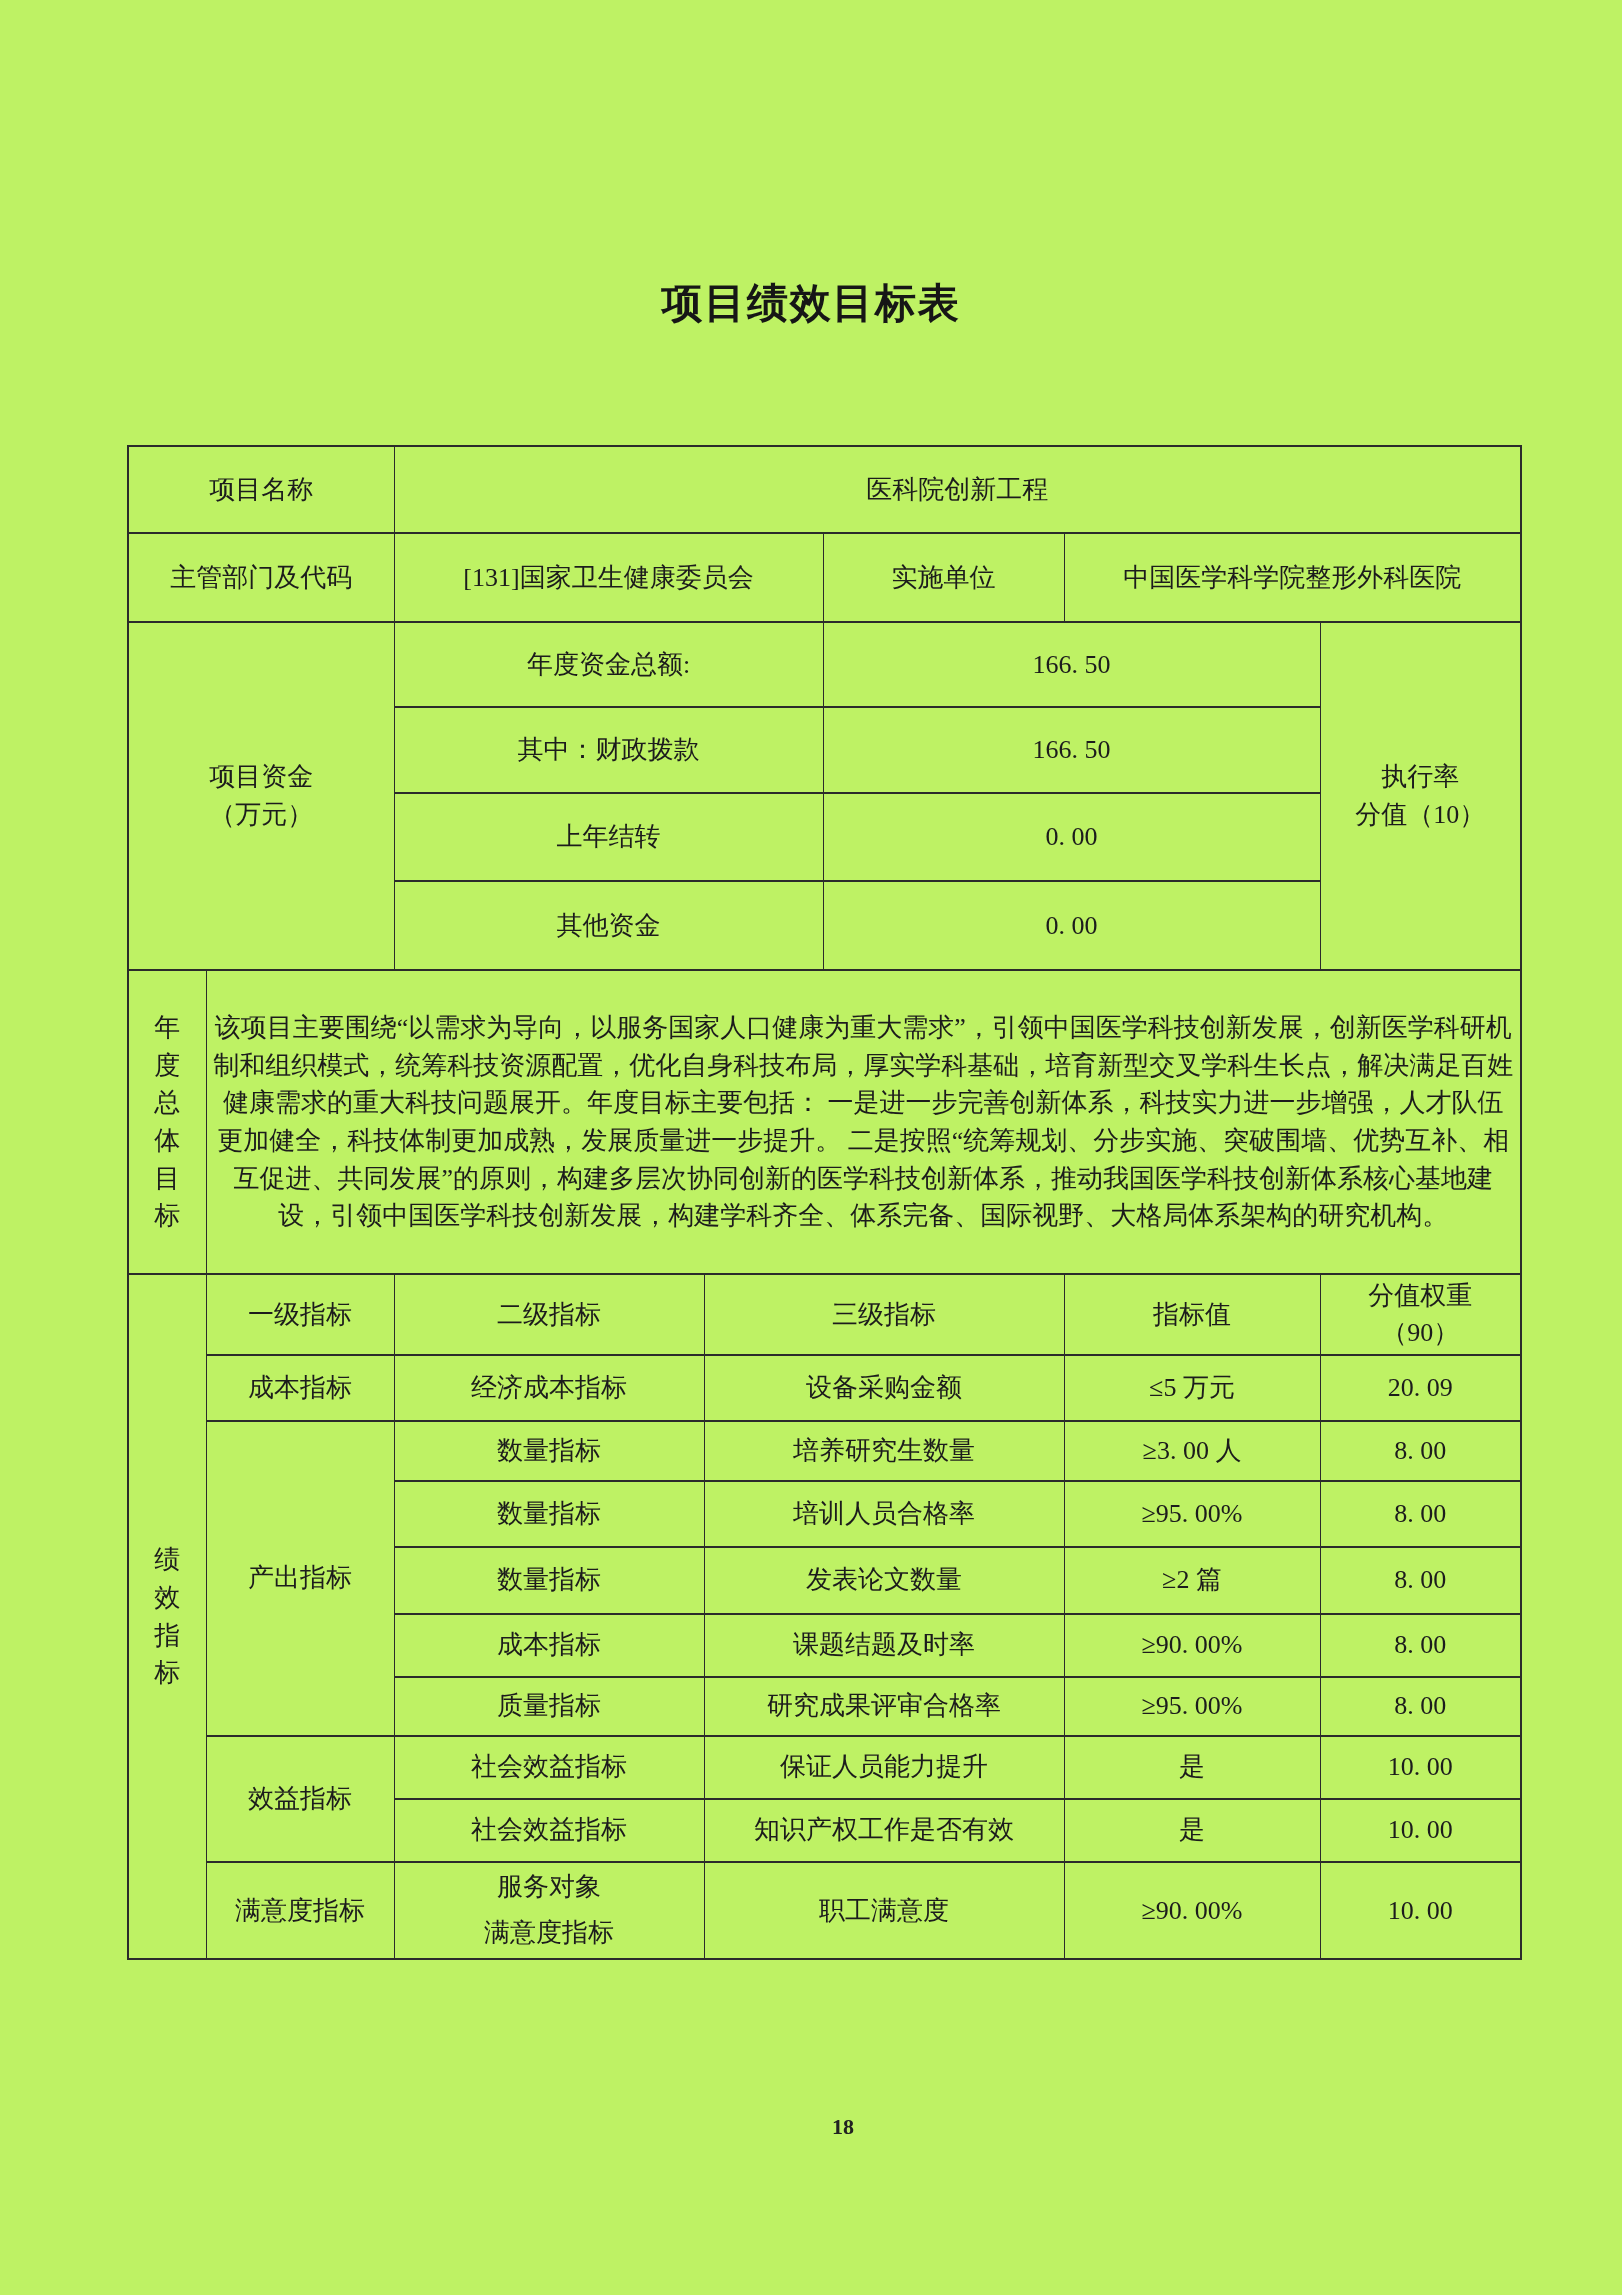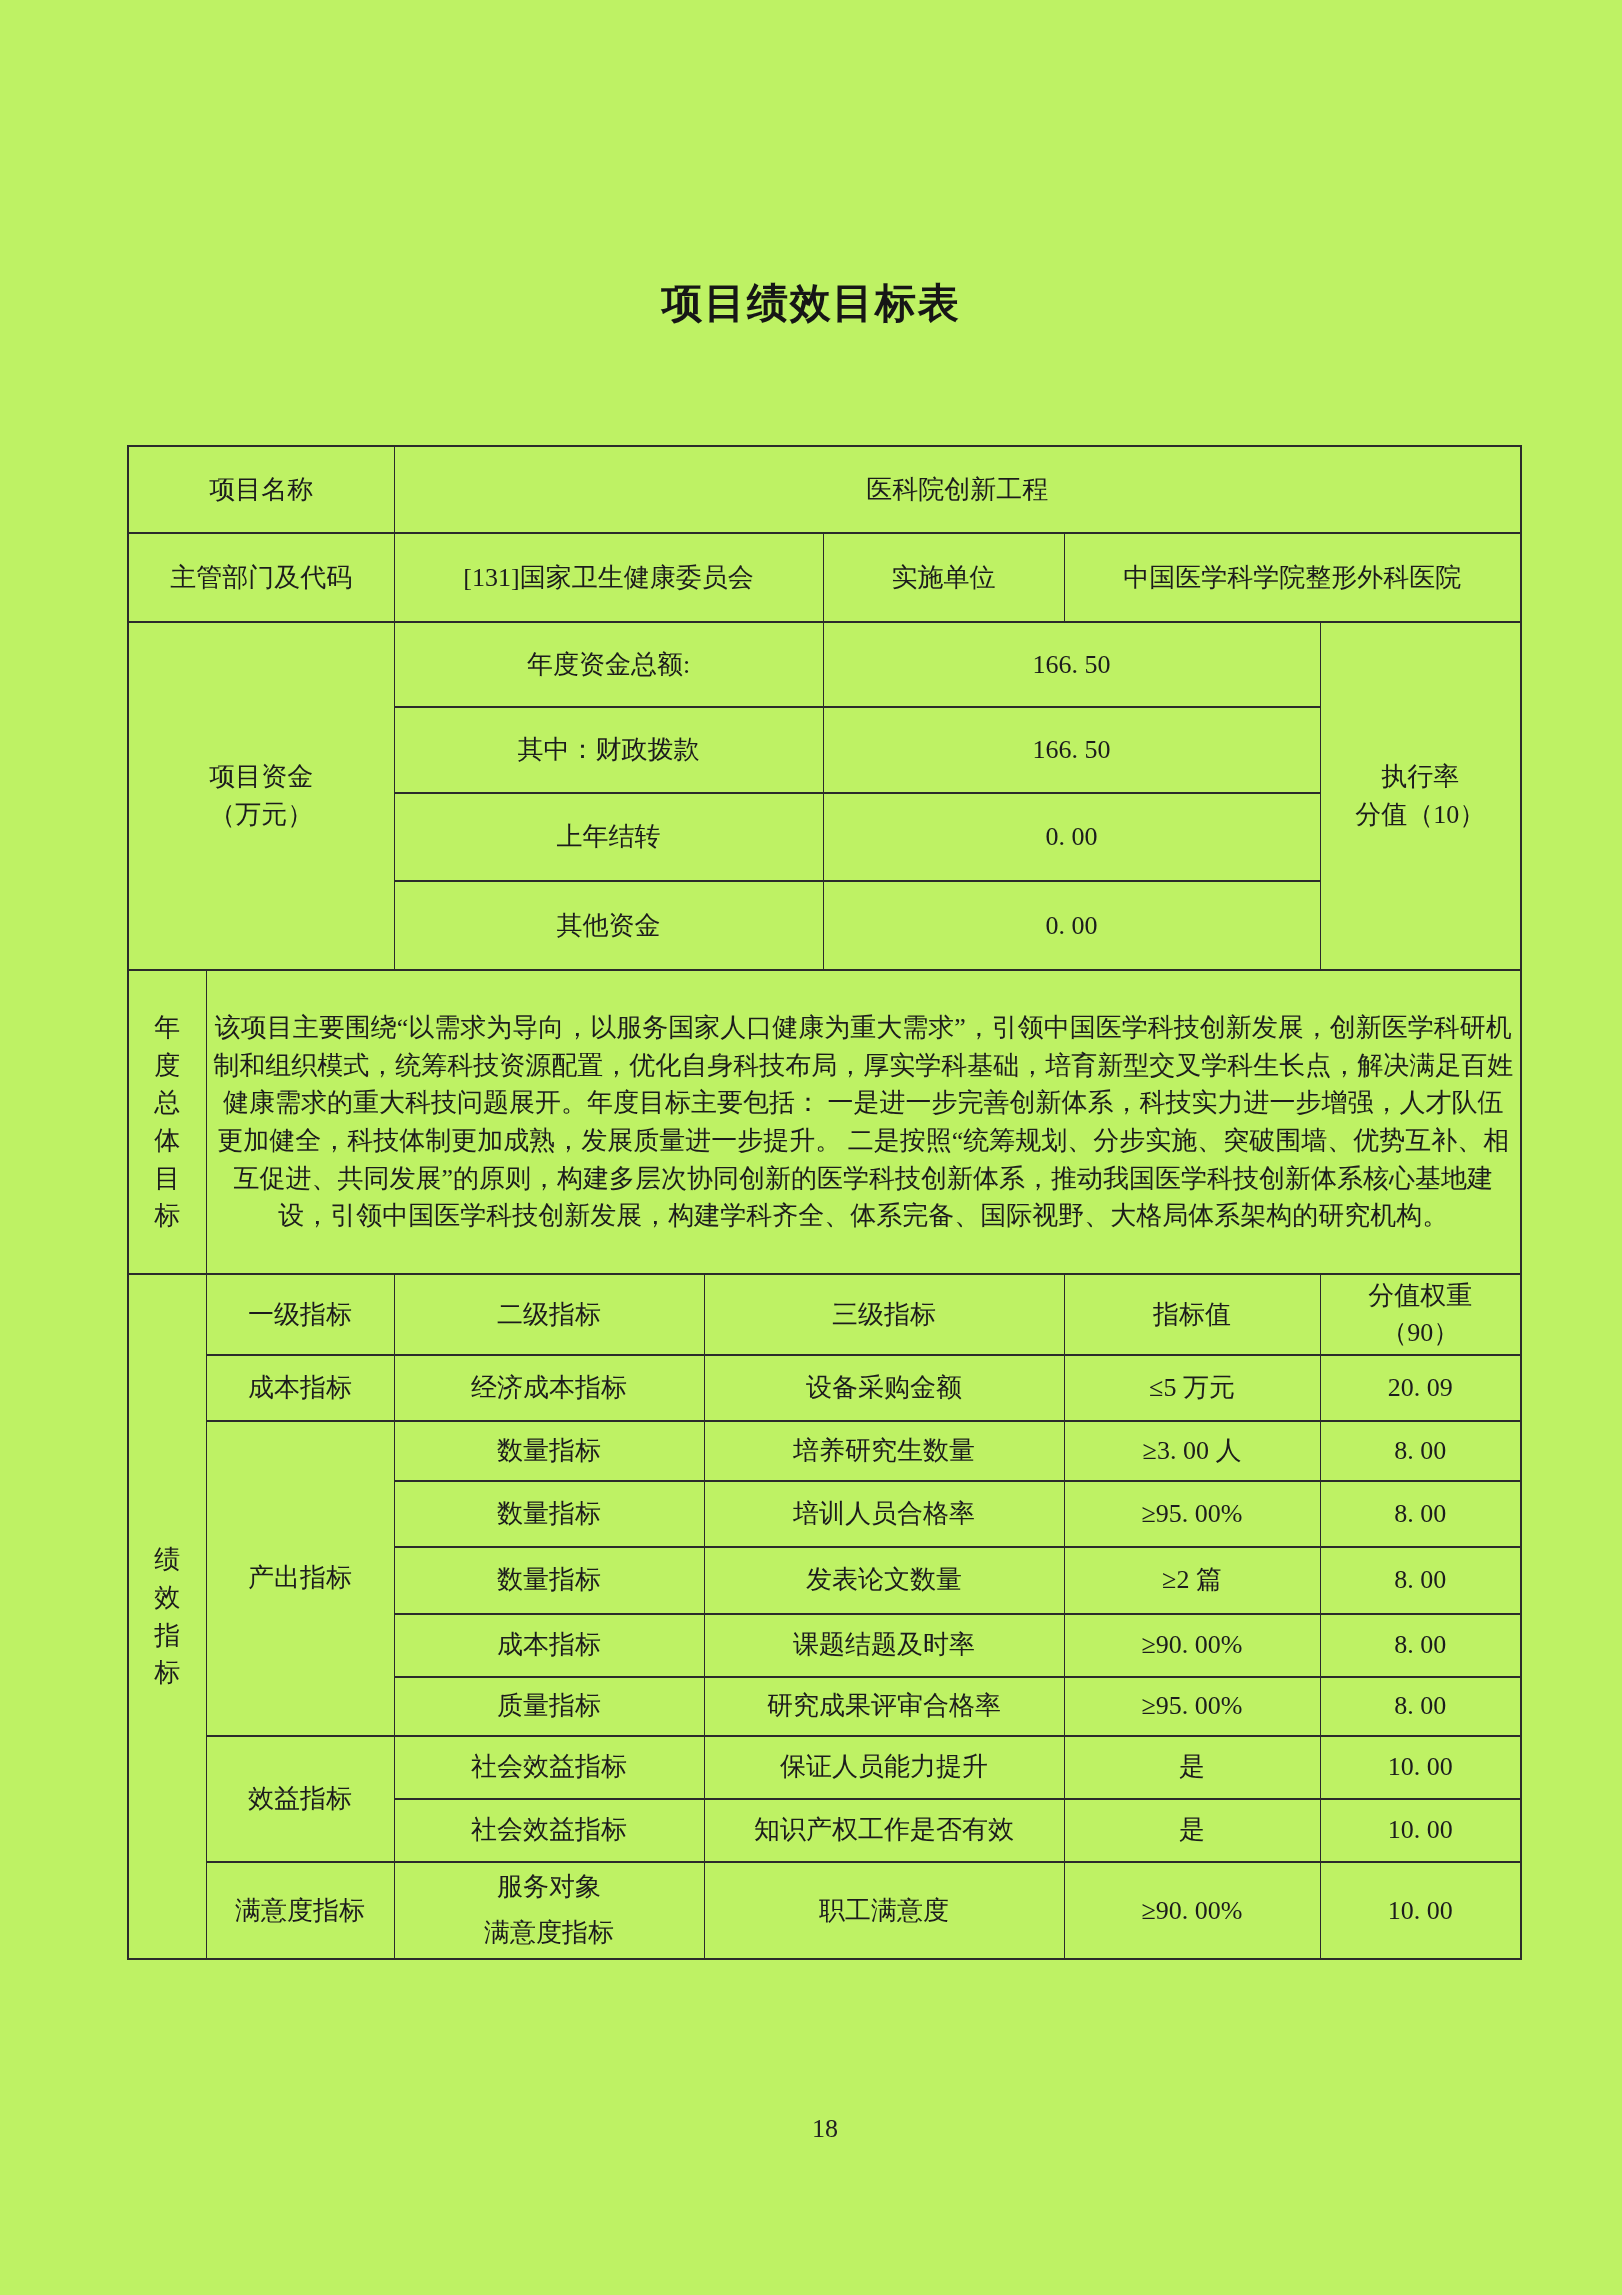--- a/index.html
+++ b/index.html
@@ -42,22 +42,22 @@
   td.label-left{text-align:left;padding-left:26px;}
   td.label-right{text-align:right;padding-right:48px;}
   td.val-right{text-align:right;padding-right:15.6px;}
   td.l3{text-align:left;padding-left:12px;}
   td.goal-text{
     text-align:justify;vertical-align:top;
     padding:4.3px 12px 4.3px 14.7px;
     font-size:27px;line-height:37px;
   }
   .pageno{
-    position:absolute;top:2114px;left:812px;
-    font-size:26px;color:#222;
+    position:absolute;top:2114px;left:832px;
+    font-size:22px;color:#222;font-weight:bold;
   }
 </style>
 </head>
 <body>
 
 <div class="page">
 
   <div class="title">项目绩效目标表</div>
 
   <table class="main">

